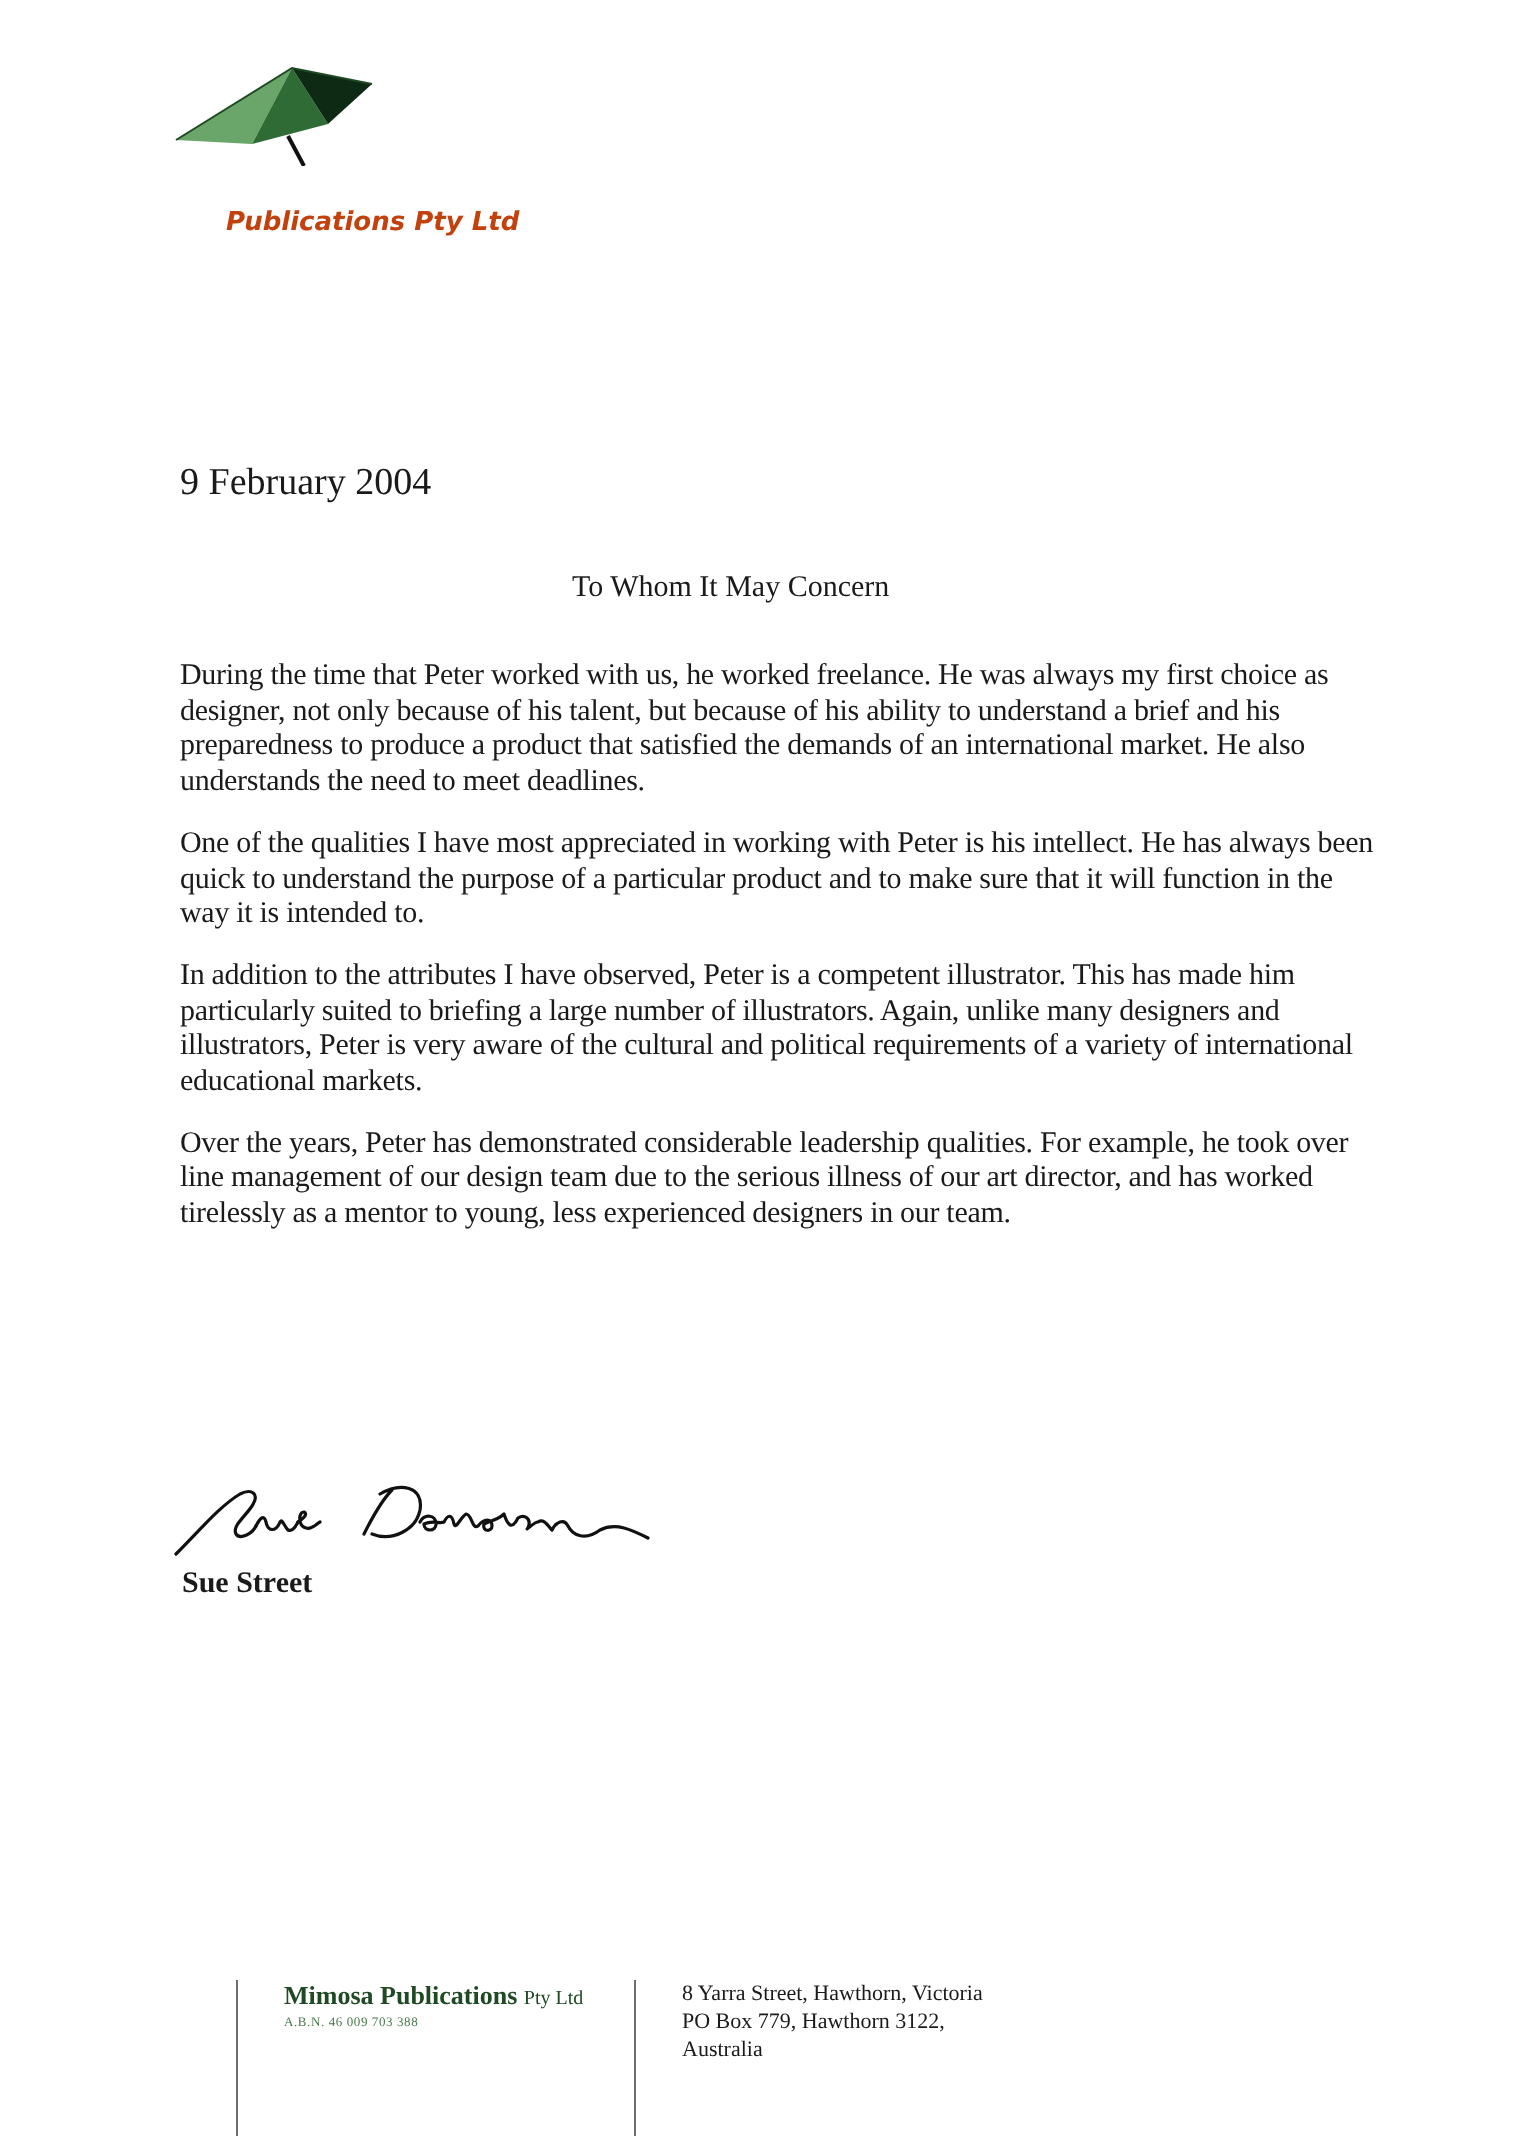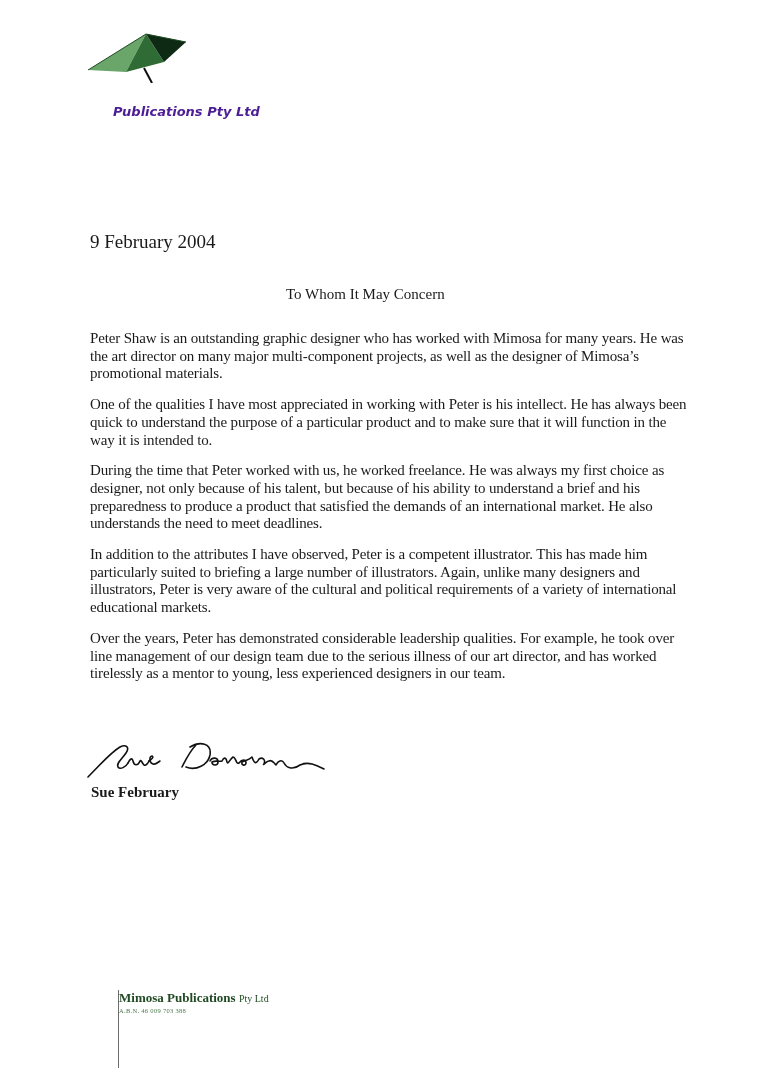--- a/index.html
+++ b/index.html
@@ -39,21 +39,21 @@
       line-height: 34px;
     }
     .logo-sub {
       position: absolute;
       left: 27px;
       top: 77px;
       font-family: "DejaVu Sans", sans-serif;
       font-style: italic;
       font-weight: bold;
       font-size: 13px;
-      color: #4c1d95;
+      color: #c2410c;
       line-height: 14px;
       white-space: nowrap;
     }
     .date {
       position: absolute;
       left: 90px;
       top: 233px;
       font-size: 19px;
       line-height: 18px;
     }
@@ -94,21 +94,21 @@
       left: 0;
       top: 990px;
       width: 760px;
       height: 80px;
     }
     .footer .col {
       position: absolute;
       top: 0;
       height: 78px;
       border-left: 1px solid #6d6d6d;
-      padding-left: 0;
+      padding-left: 23px;
       font-family: "Liberation Serif", "DejaVu Serif", serif;
       font-size: 11px;
       line-height: 14px;
       color: #1a1a1a;
     }
     .footer .col1 { left: 118px; width: 190px; }
     .footer .col2 { left: 317px; width: 200px; }
     .footer .col3 { left: 533px; width: 200px; }
     .company {
       font-size: 13px;
@@ -149,23 +149,22 @@
     <line x1="58" y1="40" x2="66" y2="55" stroke="#111" stroke-width="2"></line>
   </svg>
   <div class="logo-sub">Publications Pty Ltd</div>
 </div>
 
 <div class="date">9 February 2004</div>
 
 <div class="salutation">To Whom It May Concern</div>
 
 <div class="body-text">
-  <p>Peter Shaw is an outstanding graphic designer who has worked with Mimosa for many years. He was the art director on many major multi-component projects, as well as the designer of Mimosa’s promotional materials.</p>
+  <p>During the time that Peter worked with us, he worked freelance. He was always my first choice as designer, not only because of his talent, but because of his ability to understand a brief and his preparedness to produce a product that satisfied the demands of an international market. He also understands the need to meet deadlines.</p>
   <p>One of the qualities I have most appreciated in working with Peter is his intellect. He has always been quick to understand the purpose of a particular product and to make sure that it will function in the way it is intended to.</p>
-  <p>During the time that Peter worked with us, he worked freelance. He was always my first choice as designer, not only because of his talent, but because of his ability to understand a brief and his preparedness to produce a product that satisfied the demands of an international market. He also understands the need to meet deadlines.</p>
   <p>In addition to the attributes I have observed, Peter is a competent illustrator. This has made him particularly suited to briefing a large number of illustrators. Again, unlike many designers and illustrators, Peter is very aware of the cultural and political requirements of a variety of international educational markets.</p>
   <p>Over the years, Peter has demonstrated considerable leadership qualities. For example, he took over line management of our design team due to the serious illness of our art director, and has worked tirelessly as a mentor to young, less experienced designers in our team.</p>
 </div>
 
 <div class="signature">
   <svg width="250" height="55" viewBox="0 0 250 55">
     <g fill="none" stroke="#111" stroke-width="1.6" stroke-linecap="round" stroke-linejoin="round">
 
       <path d="M2,42 C14,30 24,18 34,12 C40,9 44,12 40,18 C36,24 30,28 32,32 C34,35 40,32 42,28"></path>
 
@@ -173,23 +172,28 @@
 
       <path d="M63,26 C66,24 68,22 66,21 C63,21 63,28 67,29 C70,30 72,27 74,26"></path>
 
       <path d="M96,32 C100,24 106,14 110,10 M104,12 C114,6 126,8 124,20 C122,30 110,36 100,32"></path>
 
       <path d="M124,26 C126,22 132,22 132,27 C132,31 126,31 126,27 C130,25 134,27 136,26 C138,22 140,22 141,27 C142,30 144,24 147,22 C150,22 150,30 153,28 C156,24 160,24 160,28 C160,31 155,31 156,27 C160,25 163,25 166,22 C168,28 170,30 173,24 C176,22 180,24 178,29 C176,31 181,26 183,26 C186,24 188,28 190,30 C192,26 196,24 198,28 C200,32 206,36 214,30 C222,26 230,30 238,34"></path>
     </g>
   </svg>
 </div>
 
-<div class="signer-name">Sue February</div>
+<div class="signer-name">Sue Street</div>
 
 <div class="footer">
   <div class="col col1">
     <div class="company">
       <span>Mimosa Publications</span>
       <span class="pty">Pty Ltd</span>
     </div>
     <div class="abn">A.B.N. 46 009 703 388</div>
   </div>
+  <div class="col col2">
+    <div>8 Yarra Street, Hawthorn, Victoria</div>
+    <div>PO Box 779, Hawthorn 3122,</div>
+    <div>Australia</div>
+  </div>
 </div>
 
 </body></html>

